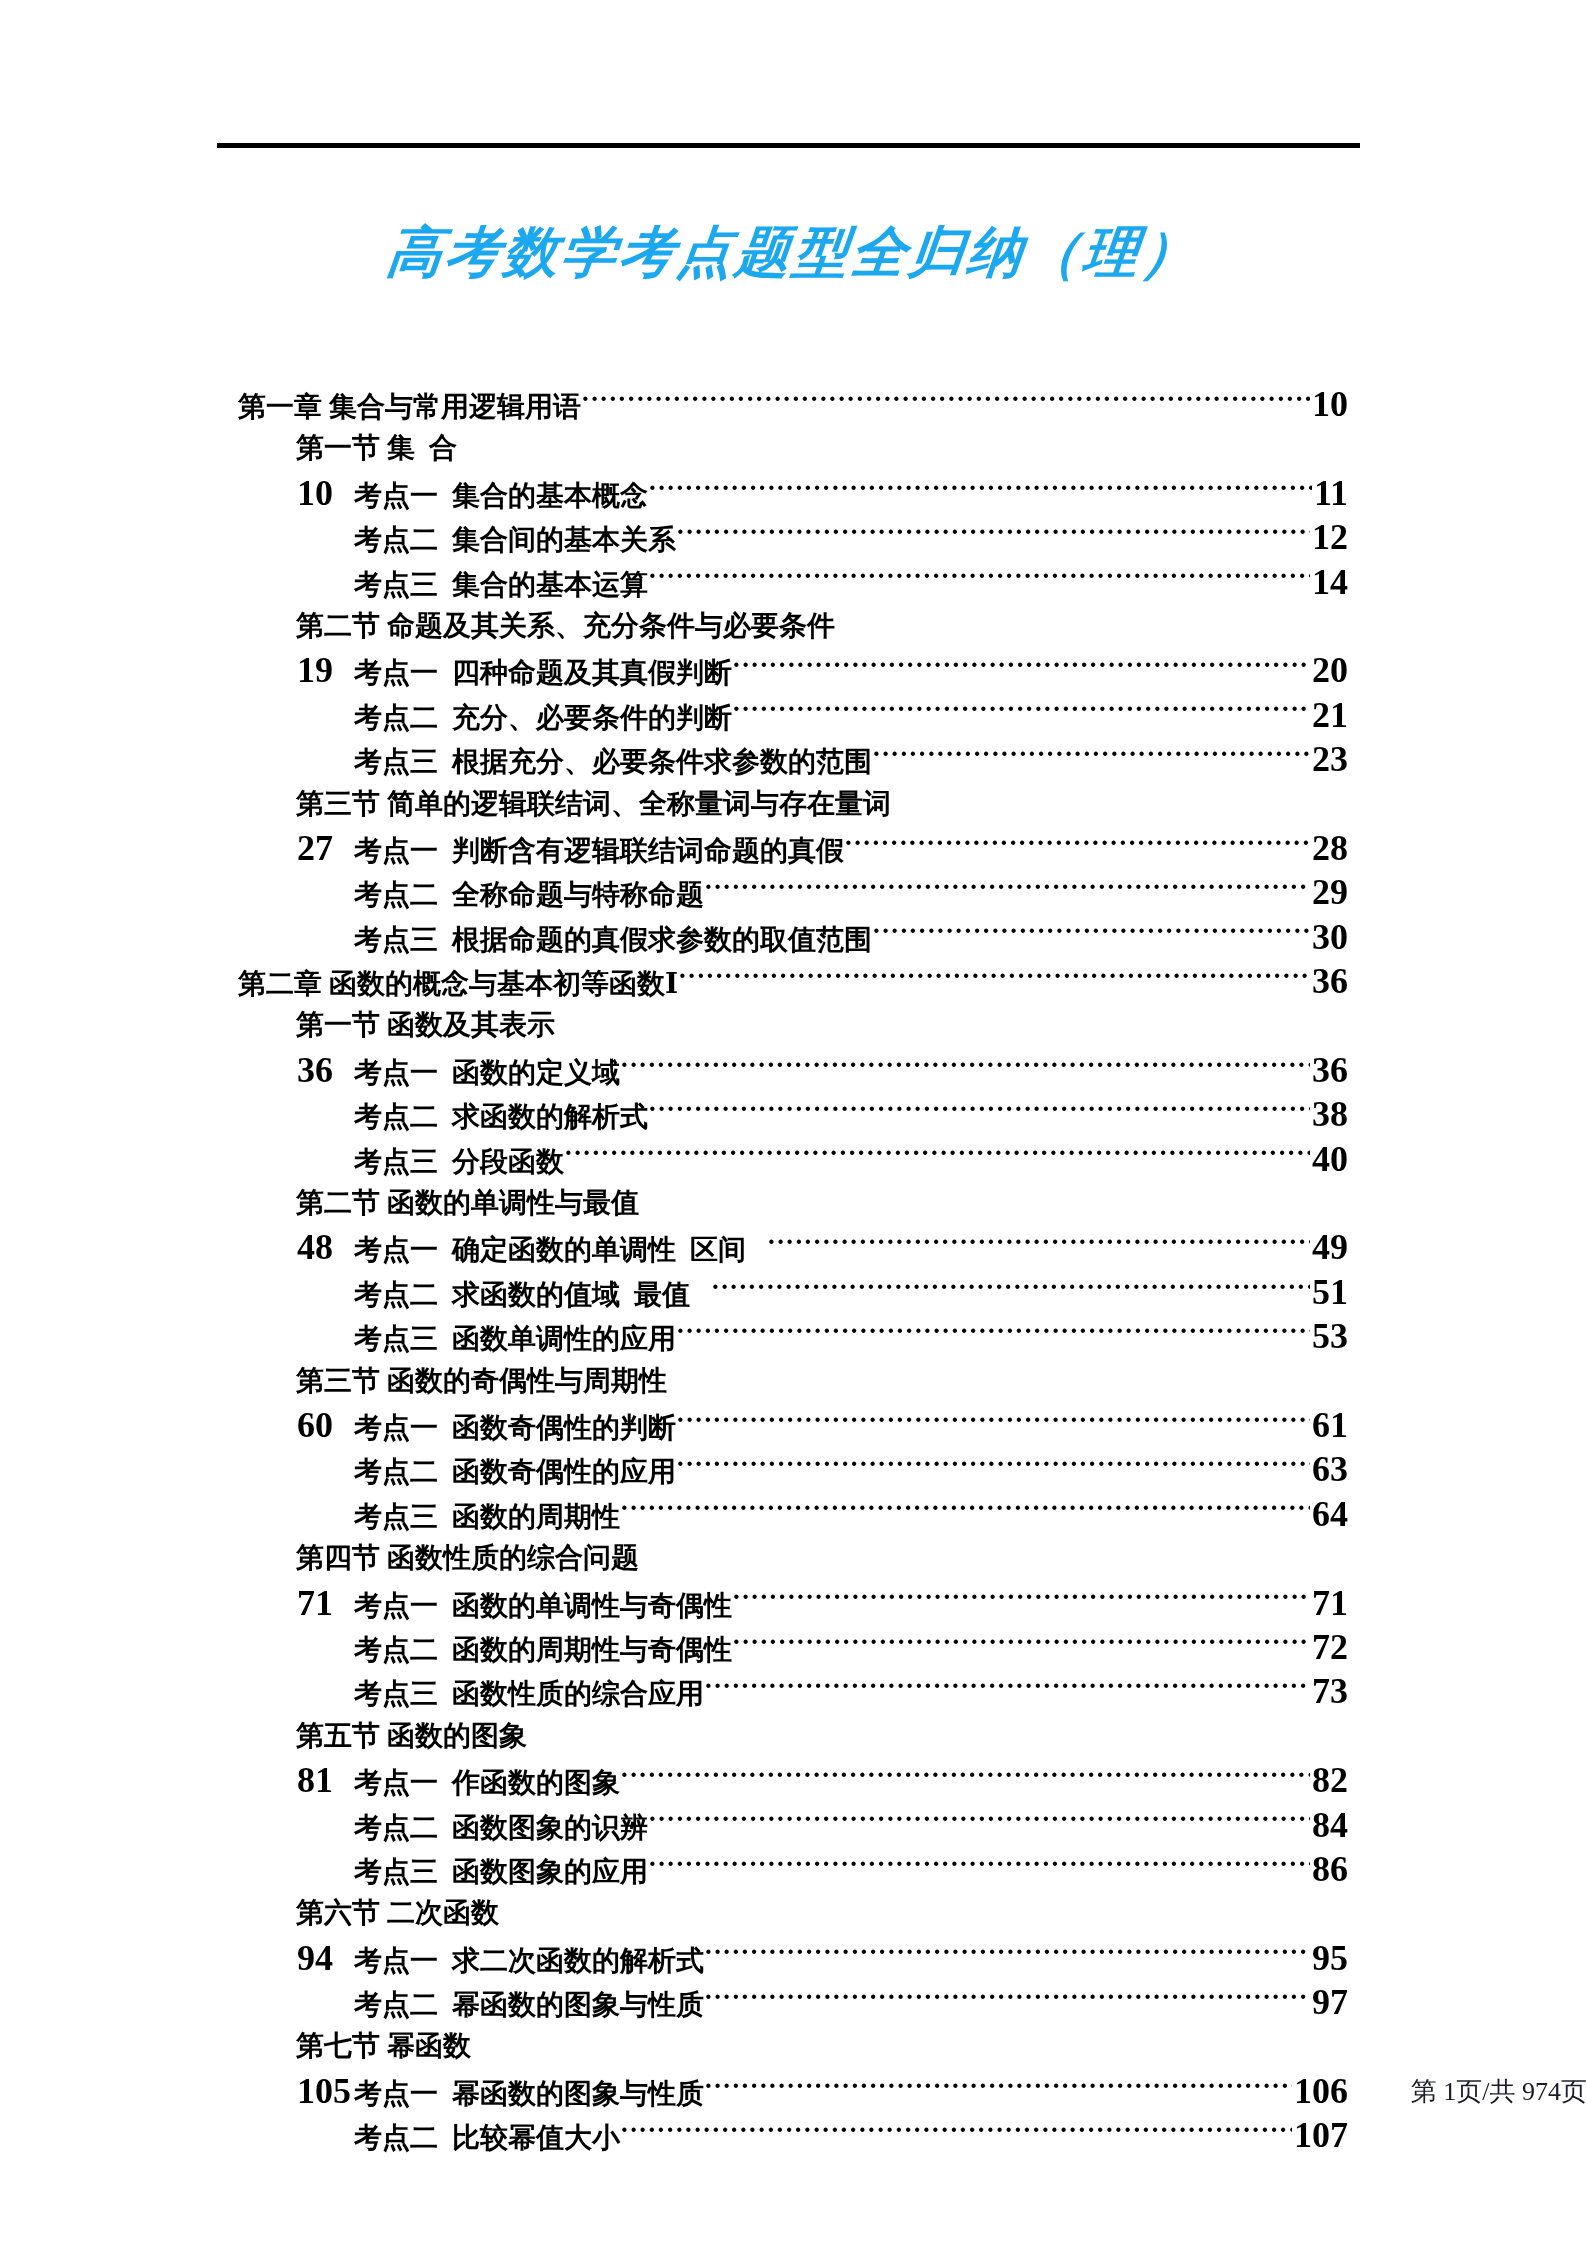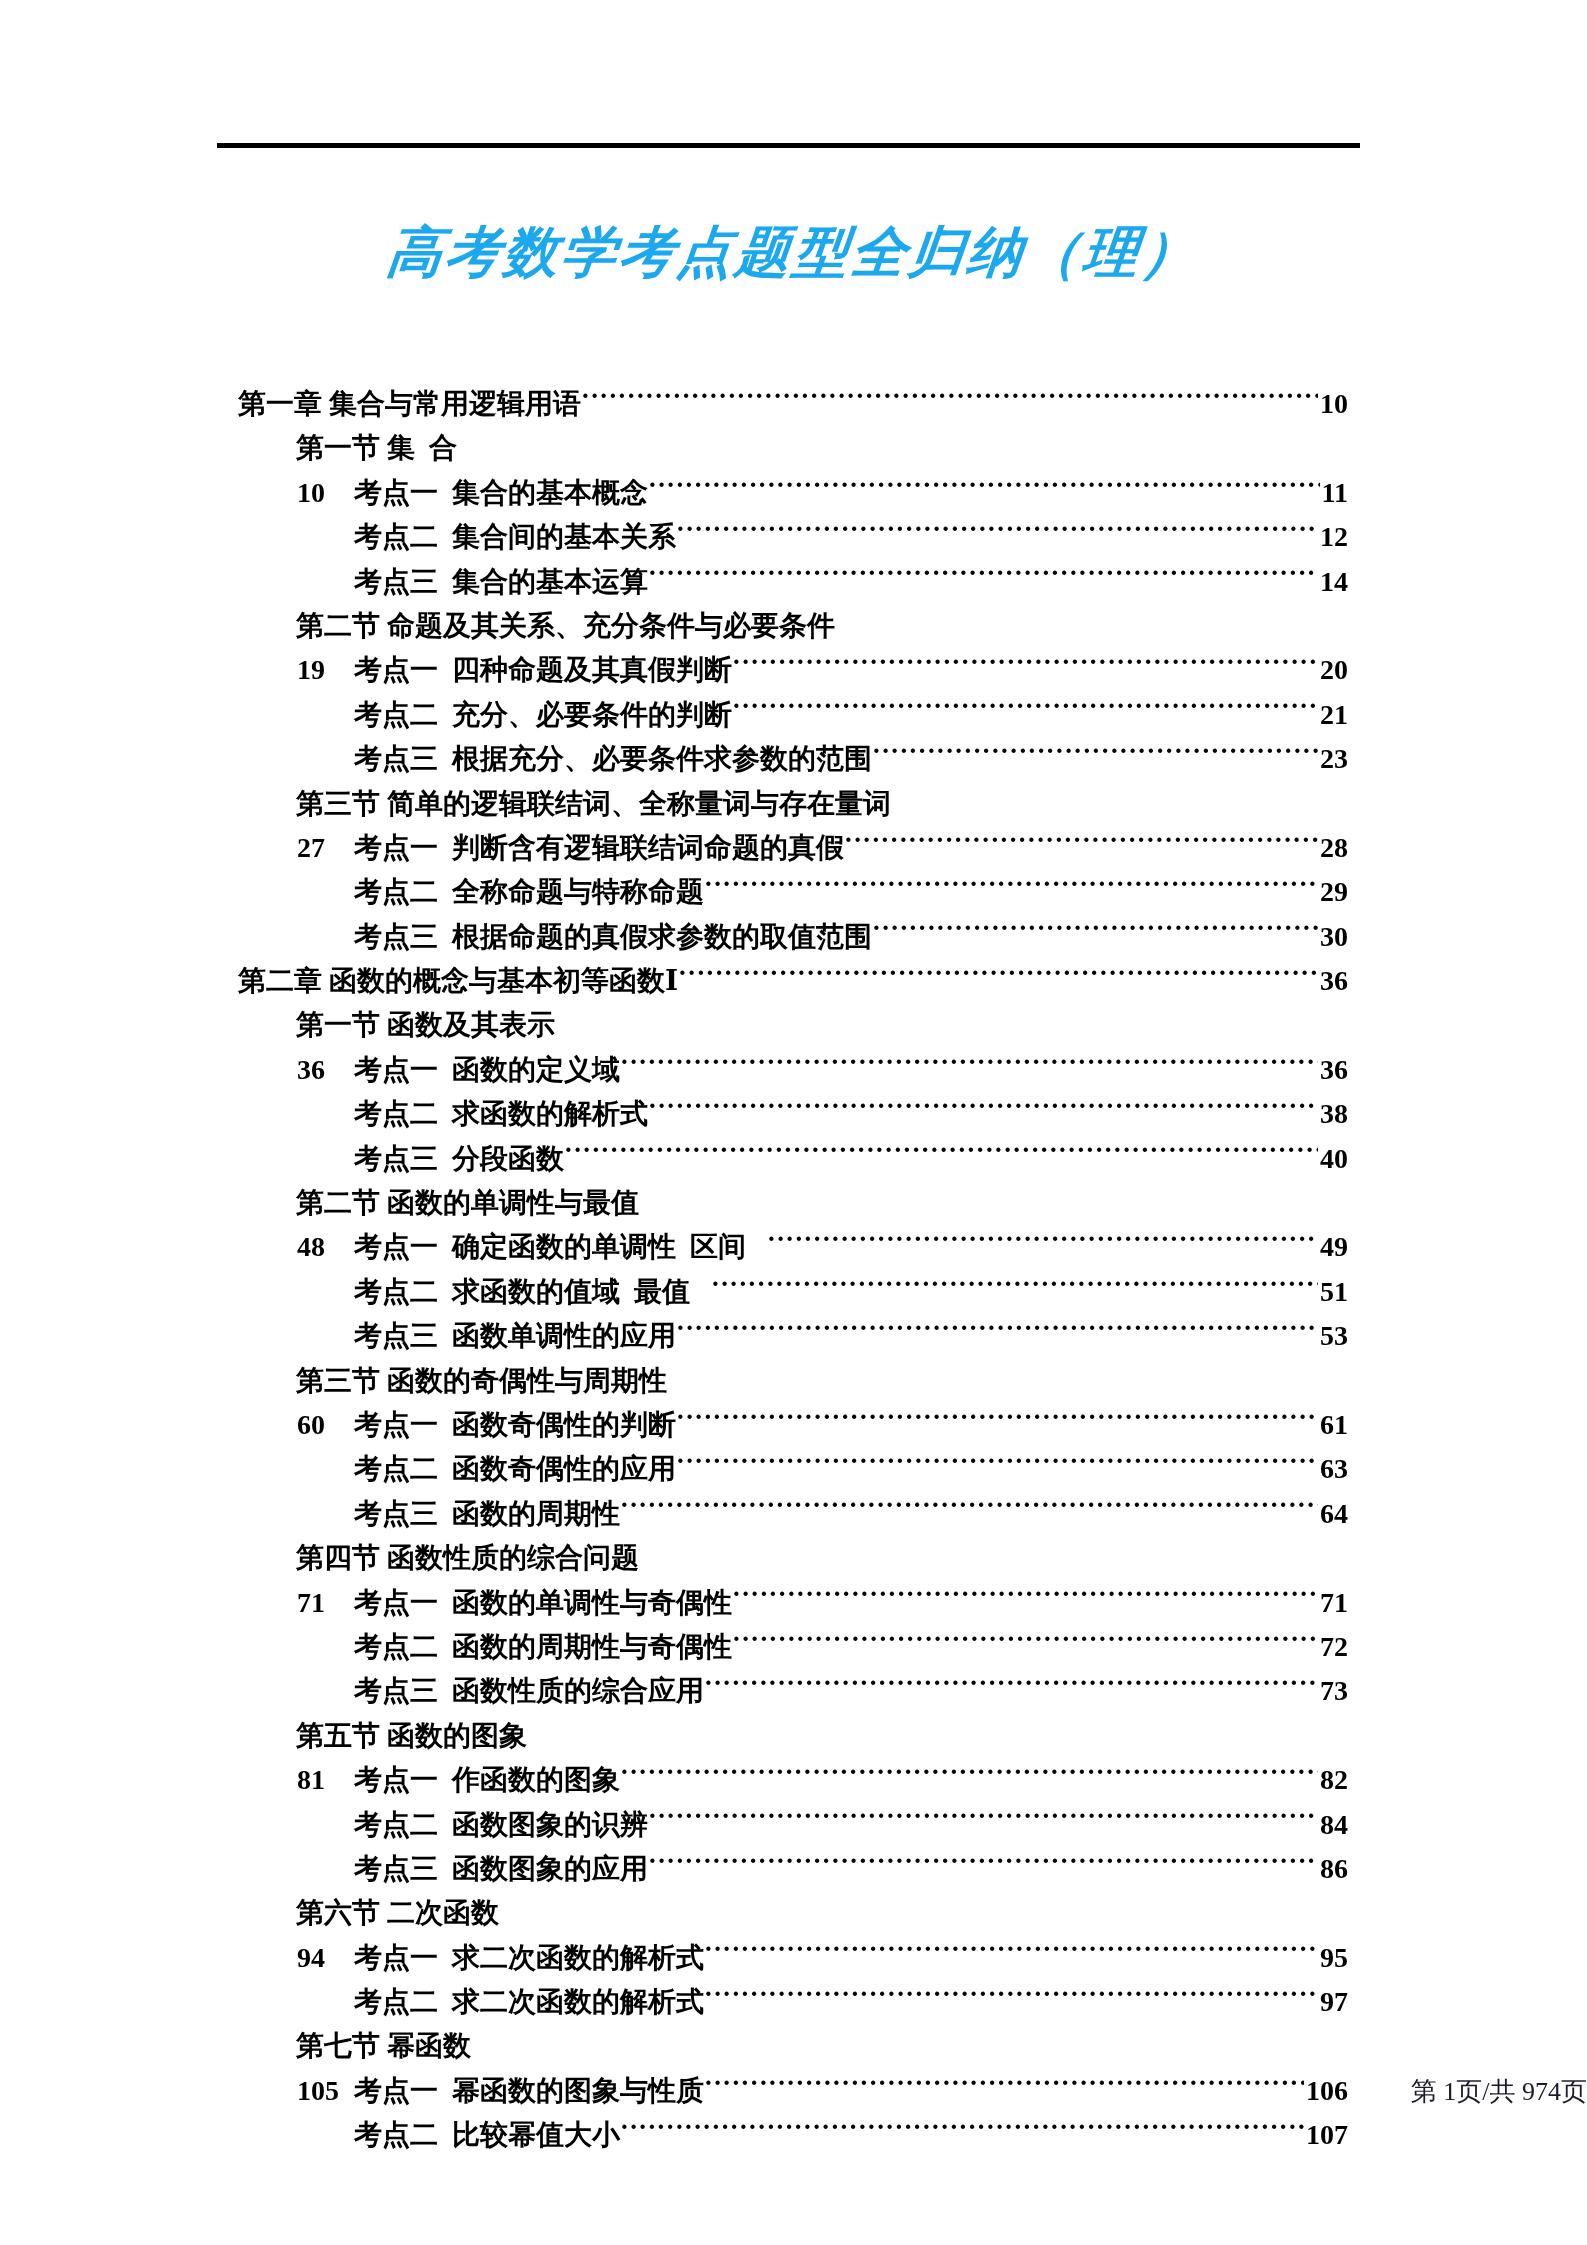--- a/index.html
+++ b/index.html
@@ -94,21 +94,21 @@
     white-space: nowrap;
     letter-spacing: 2.4px;
     font-size: 27px;
     color: #000;
   }
 
   .toc-page {
     flex: 0 0 auto;
     text-align: center;
     min-width: 26px;
-    font-size: 28px;
+    font-size: 36px;
     padding-left: 1px;
   }
 
   
   .footer {
     position: absolute;
     left: 0;
     top: 2075px;
     width: 1587px;
     text-align: right;
@@ -157,21 +157,21 @@
       <div class="toc-entry lvl2"><span class="toc-label">第四节 函数性质的综合问题</span><span class="toc-leader"></span><span class="toc-page">71</span></div>
       <div class="toc-entry lvl3"><span class="toc-label">考点一  函数的单调性与奇偶性</span><span class="toc-leader"></span><span class="toc-page">71</span></div>
       <div class="toc-entry lvl3"><span class="toc-label">考点二  函数的周期性与奇偶性</span><span class="toc-leader"></span><span class="toc-page">72</span></div>
       <div class="toc-entry lvl3"><span class="toc-label">考点三  函数性质的综合应用</span><span class="toc-leader"></span><span class="toc-page">73</span></div>
       <div class="toc-entry lvl2"><span class="toc-label">第五节 函数的图象</span><span class="toc-leader"></span><span class="toc-page">81</span></div>
       <div class="toc-entry lvl3"><span class="toc-label">考点一  作函数的图象</span><span class="toc-leader"></span><span class="toc-page">82</span></div>
       <div class="toc-entry lvl3"><span class="toc-label">考点二  函数图象的识辨</span><span class="toc-leader"></span><span class="toc-page">84</span></div>
       <div class="toc-entry lvl3"><span class="toc-label">考点三  函数图象的应用</span><span class="toc-leader"></span><span class="toc-page">86</span></div>
       <div class="toc-entry lvl2"><span class="toc-label">第六节 二次函数</span><span class="toc-leader"></span><span class="toc-page">94</span></div>
       <div class="toc-entry lvl3"><span class="toc-label">考点一  求二次函数的解析式</span><span class="toc-leader"></span><span class="toc-page">95</span></div>
-      <div class="toc-entry lvl3"><span class="toc-label">考点二  求二次函数的解析式</span><span class="toc-leader"></span><span class="toc-page">97</span></div>
+      <div class="toc-entry lvl3"><span class="toc-label">考点二  幂函数的图象与性质</span><span class="toc-leader"></span><span class="toc-page">97</span></div>
       <div class="toc-entry lvl2"><span class="toc-label">第七节 幂函数</span><span class="toc-leader"></span><span class="toc-page">105</span></div>
       <div class="toc-entry lvl3"><span class="toc-label">考点一  幂函数的图象与性质</span><span class="toc-leader"></span><span class="toc-page">106</span></div>
       <div class="toc-entry lvl3"><span class="toc-label">考点二  比较幂值大小</span><span class="toc-leader"></span><span class="toc-page">107</span></div>
     </div>
 
   <div class="footer">第 1页/共 974页</div>
 
 </div>
 
 </body></html>

